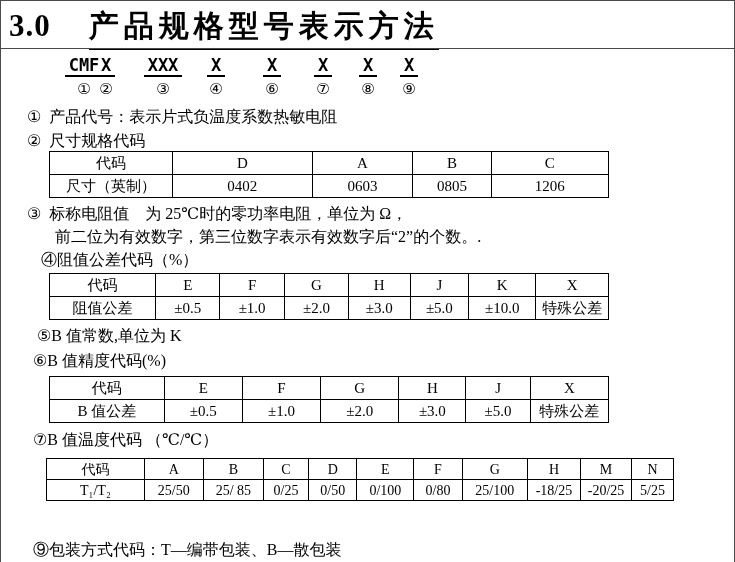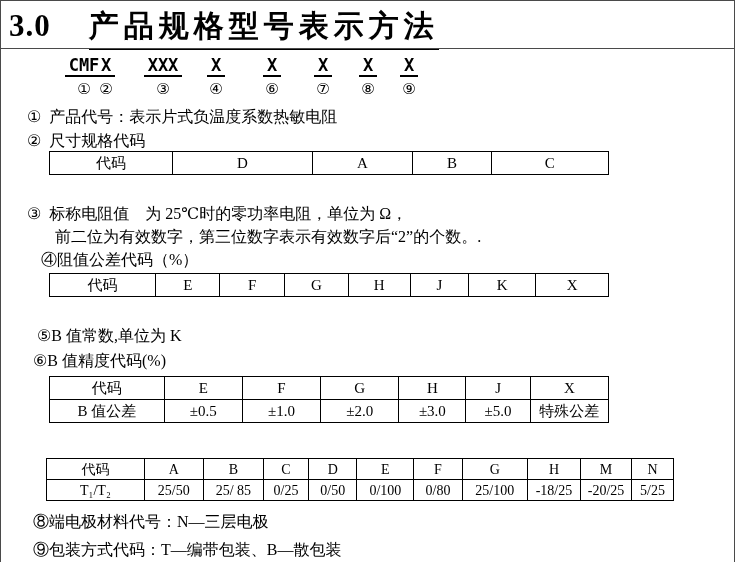--- a/index.html
+++ b/index.html
@@ -92,20 +92,27 @@
         <col style="width:21%">
       </colgroup>
     <tbody>
         <tr>
           <td>代码</td>
           <td>D</td>
           <td>A</td>
           <td>B</td>
           <td>C</td>
         </tr>
+        <tr>
+          <td>尺寸（英制）</td>
+          <td>0402</td>
+          <td>0603</td>
+          <td>0805</td>
+          <td>1206</td>
+        </tr>
       </tbody>
   </table>
 
   <div class="abs item" style="top:203px;left:26px">
     <span class="inum gap">③</span><span>标称电阻值　为 25℃时的零功率电阻，单位为 Ω，</span>
   </div>
   <div class="abs item" style="top:226px;left:54px">
     <span>前二位为有效数字，第三位数字表示有效数字后“2”的个数。.</span>
   </div>
 
@@ -128,20 +135,30 @@
         <tr>
           <td>代码</td>
           <td>E</td>
           <td>F</td>
           <td>G</td>
           <td>H</td>
           <td>J</td>
           <td>K</td>
           <td>X</td>
         </tr>
+        <tr>
+          <td>阻值公差</td>
+          <td>±0.5</td>
+          <td>±1.0</td>
+          <td>±2.0</td>
+          <td>±3.0</td>
+          <td>±5.0</td>
+          <td>±10.0</td>
+          <td>特殊公差</td>
+        </tr>
       </tbody>
   </table>
 
   <div class="abs item" style="top:325px;left:36px">
     <span class="inum">⑤</span><span>B 值常数,单位为 K</span>
   </div>
 
   <div class="abs item" style="top:350px;left:32px">
     <span class="inum">⑥</span><span>B 值精度代码(%)</span>
   </div>
@@ -171,20 +188,23 @@
           <td>±0.5</td>
           <td>±1.0</td>
           <td>±2.0</td>
           <td>±3.0</td>
           <td>±5.0</td>
           <td>特殊公差</td>
         </tr>
       </tbody>
   </table>
 
+  <div class="abs item" style="top:429px;left:32px">
+    <span class="inum">⑦</span><span>B 值温度代码 （℃/℃）</span>
+  </div>
 
   <table class="spec t4" style="top:457px;left:45px;width:628px">
     <colgroup>
         <col style="width:15.6%">
         <col style="width:9.4%">
         <col style="width:9.6%">
         <col style="width:7.2%">
         <col style="width:7.7%">
         <col style="width:9.1%">
         <col style="width:7.7%">
@@ -216,21 +236,18 @@
           <td>0/100</td>
           <td>0/80</td>
           <td>25/100</td>
           <td>-18/25</td>
           <td>-20/25</td>
           <td>5/25</td>
         </tr>
       </tbody>
   </table>
 
-  <div class="abs item" style="top:511px;left:32px">
-    <span class="inum">⑧</span><span>端电极材料代号：N—三层电极</span>
-  </div>
 
   <div class="abs item" style="top:539px;left:32px">
     <span class="inum">⑨</span><span>包装方式代码：T—编带包装、B—散包装</span>
   </div>
 
 </div>
 
 </body></html>

